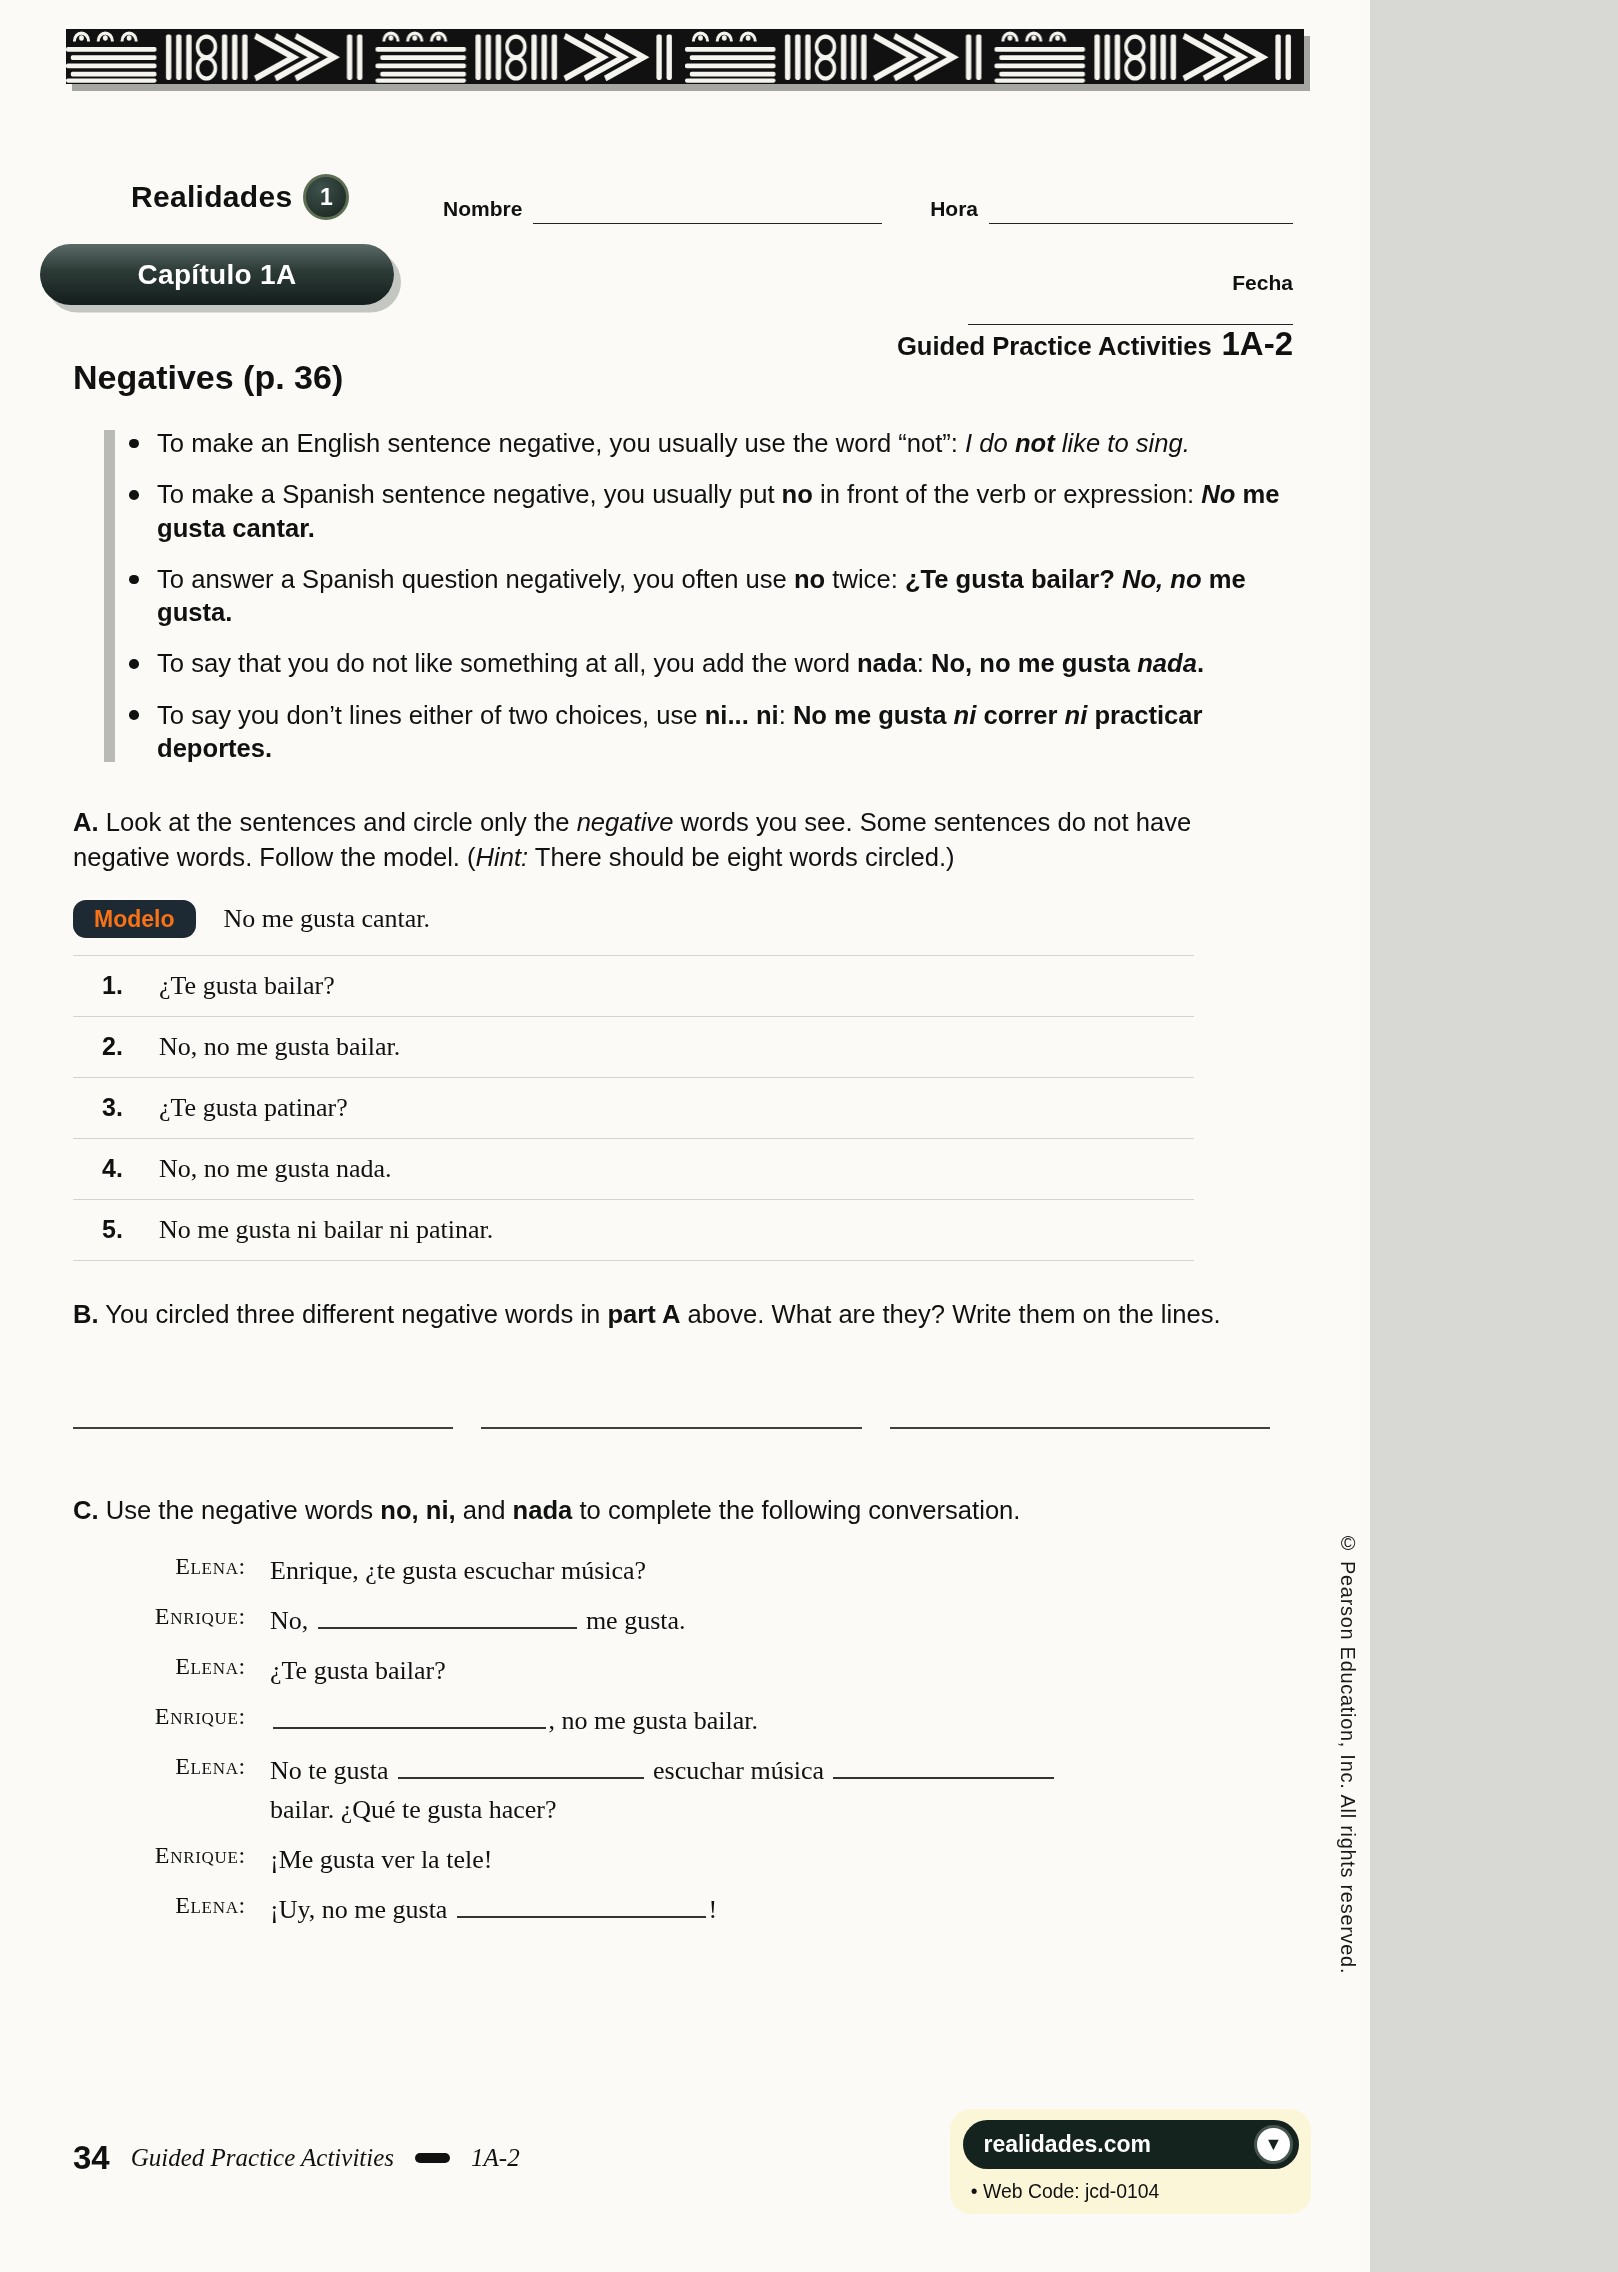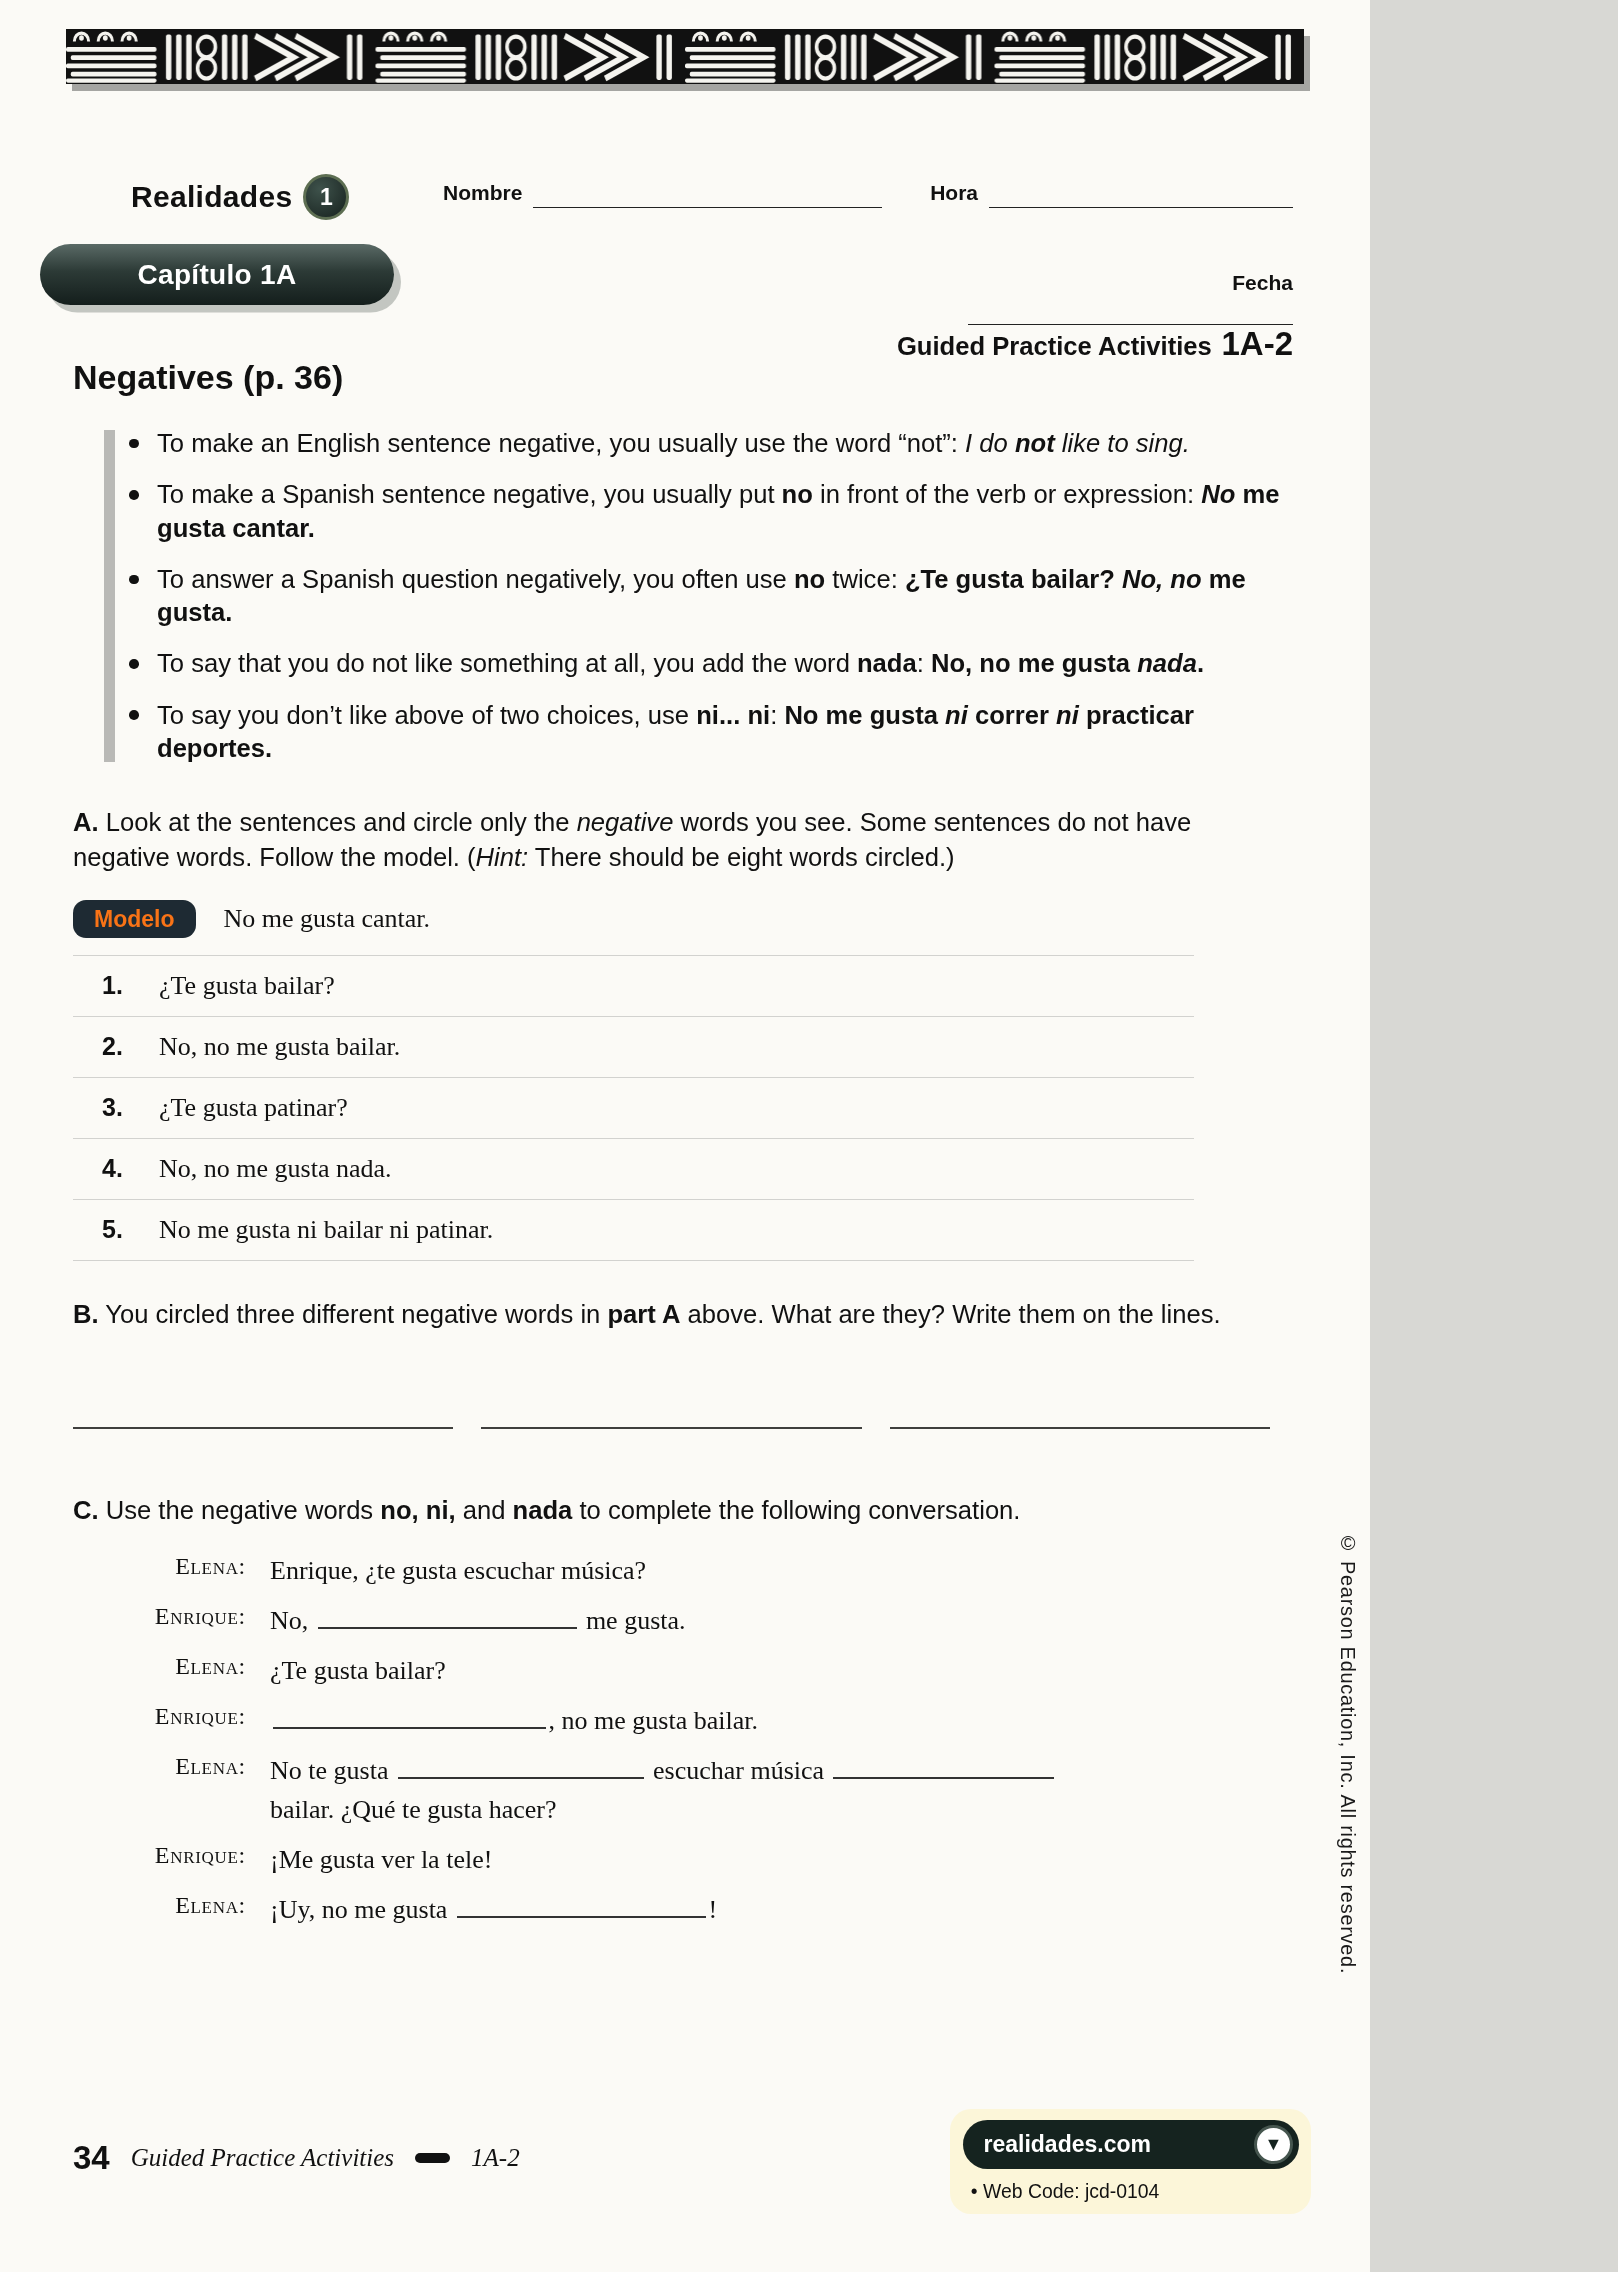--- a/index.html
+++ b/index.html
@@ -39,21 +39,21 @@
   }
   .capitulo {
     position: absolute; left: 40px; top: 244px;
     width: 354px; height: 61px; border-radius: 33px;
     background: linear-gradient(180deg, #5a6a66 0%, #2c3a36 45%, #141e1c 100%);
     color: #fff; font-size: 28px; font-weight: 700; letter-spacing: 0.3px;
     display: flex; align-items: center; justify-content: center;
     box-shadow: 7px 7.6px 0 rgba(150,155,150,0.55);
   }
   .hrow1 {
-    position: absolute; left: 443px; right: 77px; top: 181px;
+    position: absolute; left: 443px; right: 77px; top: 197px;
     display: flex; align-items: flex-end;
   }
   .hrow2 {
     position: absolute; left: 443px; right: 77px; top: 271px;
     display: flex; align-items: flex-end; flex-direction: column;
   }
   .flabel { font-size: 21px; font-weight: 700; padding-bottom: 2.8px; }
   .fline { border-bottom: 1.7px solid #222; height: 26px; }
   .fline.grow { flex: 1; margin: 0 48px 0 11px; }
   .fline.hora { width: 304px; margin-left: 11px; }
@@ -210,21 +210,21 @@
   <div class="content">
 
     <h1 class="title">Negatives (p. 36)</h1>
 
     <div class="bullets">
       <div class="graybar"></div>
       <div class="bullet"><span>To make an English sentence negative, you usually use the word “not”: </span><span class="i">I do </span><span class="b i">not</span><span class="i"> like to sing.</span></div>
       <div class="bullet"><span>To make a Spanish sentence negative, you usually put </span><span class="b">no</span><span> in front of the verb or expression: </span><span class="b i">No</span><span class="b"> me gusta cantar.</span></div>
       <div class="bullet"><span>To answer a Spanish question negatively, you often use </span><span class="b">no</span><span> twice: </span><span class="b">¿Te gusta bailar? </span><span class="b i">No, no</span><span class="b"> me gusta.</span></div>
       <div class="bullet"><span>To say that you do not like something at all, you add the word </span><span class="b">nada</span><span>: </span><span class="b">No, no me gusta </span><span class="b i">nada</span><span class="b">.</span></div>
-      <div class="bullet"><span>To say you don’t like above of two choices, use </span><span class="b">ni... ni</span><span>: </span><span class="b">No me gusta </span><span class="b i">ni</span><span class="b"> correr </span><span class="b i">ni</span><span class="b"> practicar deportes.</span></div>
+      <div class="bullet"><span>To say you don’t lines either of two choices, use </span><span class="b">ni... ni</span><span>: </span><span class="b">No me gusta </span><span class="b i">ni</span><span class="b"> correr </span><span class="b i">ni</span><span class="b"> practicar deportes.</span></div>
     </div>
 
     <div class="section-a">
       <div class="section-intro"><span class="b">A.</span><span> Look at the sentences and circle only the </span><span class="i">negative</span><span> words you see. Some sentences do not have negative words. Follow the model. (</span><span class="i">Hint:</span><span> There should be eight words circled.)</span></div>
       <div class="modelo-row">
         <span class="modelo-badge">Modelo</span>
         <span class="modelo-text">No me gusta cantar.</span>
       </div>
       <div class="items">
         <div class="item">

